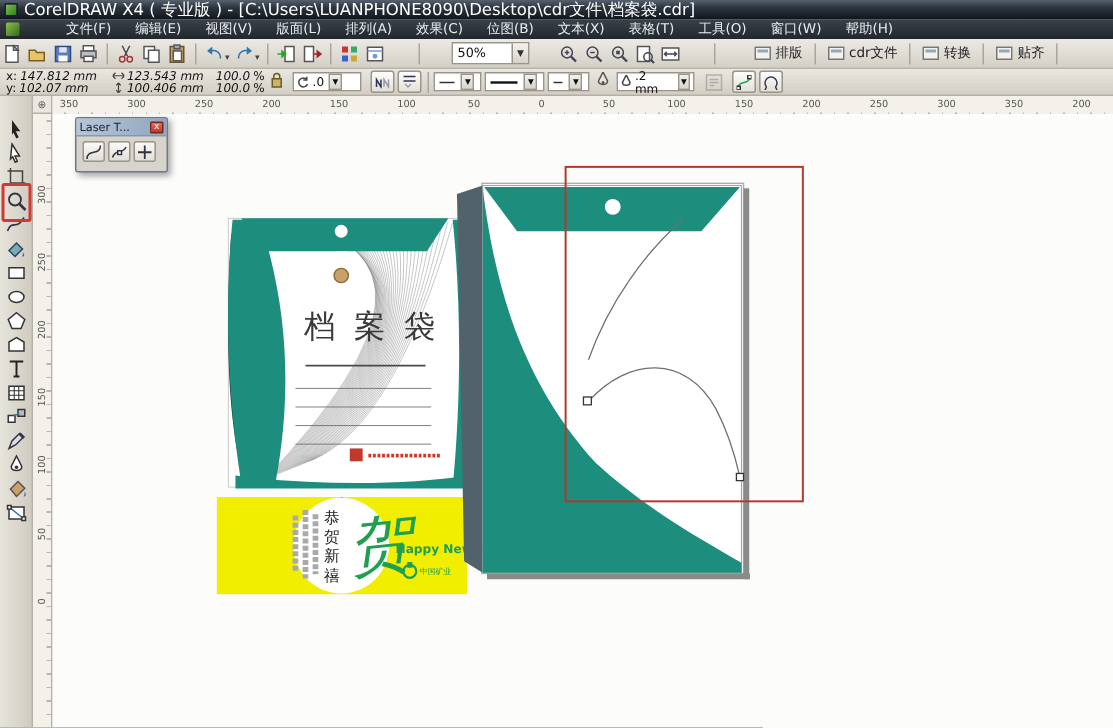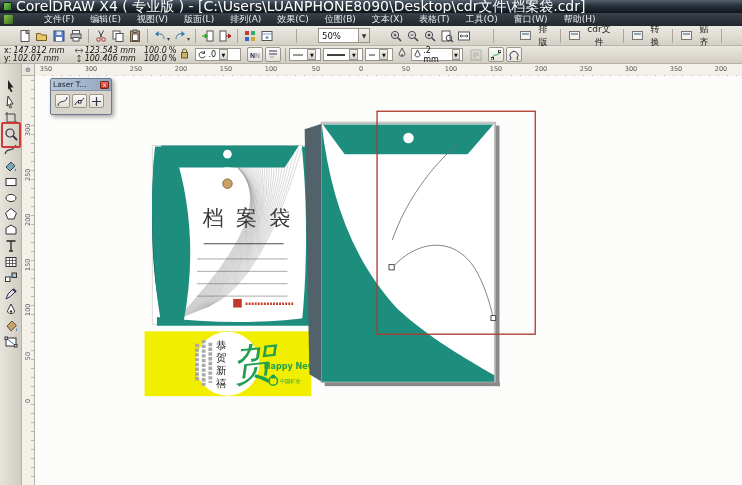--- a/index.html
+++ b/index.html
@@ -3,29 +3,29 @@
 <meta charset="utf-8">
 <style>
   html,body{margin:0;padding:0;background:#888;}
   *{box-sizing:border-box;}
   .app{position:relative;width:742px;height:485px;overflow:hidden;
        font-family:"DejaVu Sans","Liberation Sans",sans-serif;font-size:10px;color:#111;
        background:#d6d2c9;}
   
   .titlebar{position:absolute;left:0;top:0;width:742px;height:13px;
     background:linear-gradient(#55616e 0%,#2b343d 40%,#10151b 100%);
-    color:#fff;display:flex;align-items:center;gap:4px;padding:0 3px;font-size:14px;white-space:nowrap;}
+    color:#fff;display:flex;align-items:center;gap:4px;padding:0 3px;font-size:11px;white-space:nowrap;}
   .titlebar .appicon{width:9px;height:9px;background:linear-gradient(135deg,#7ec24a,#2e7d1f);border:1px solid #123;border-radius:1px;flex:0 0 auto;}
   .menubar{position:absolute;left:0;top:13px;width:742px;height:13px;
     background:linear-gradient(#3a414a,#22272d);color:#e8ebef;display:flex;align-items:center;gap:17px;padding-left:2px;font-size:9px;}
   .menubar .appicon2{width:9px;height:9px;margin:0 6px 0 2px;background:linear-gradient(135deg,#8bc34a,#33691e);border-radius:1px;}
   .menubar .mi{padding:1px 8px;cursor:default;}
   
   .toolbar{position:absolute;left:0;top:26px;width:742px;height:20px;
-    background:linear-gradient(#eceae4,#d4d0c6);border-bottom:1px solid #b9b5aa;display:flex;align-items:center;padding:0 17px;gap:18px;}
+    background:linear-gradient(#eceae4,#d4d0c6);border-bottom:1px solid #b9b5aa;display:flex;align-items:center;padding:0 0;gap:18px;}
   .tbi{width:16px;height:16px;display:flex;align-items:center;justify-content:center;border:1px solid transparent;border-radius:2px;}
   .tbi svg{display:block;}
   .tbsep{width:1px;height:14px;background:#aaa69b;margin:0 3px;}
   .combo{height:15px;background:#fff;border:1px solid #9a968c;display:flex;align-items:center;font-size:8.5px;padding-left:3px;position:relative;}
   .combo .dd{margin-left:auto;width:11px;height:100%;background:linear-gradient(#f2f1ec,#d8d4ca);border-left:1px solid #9a968c;display:flex;align-items:center;justify-content:center;font-size:6px;color:#333;}
   .tbtn{height:16px;display:flex;align-items:center;gap:3px;padding:0 5px;font-size:9px;color:#222;}
   .tbtn .bico{width:11px;height:9px;border:1px solid #777;background:#f4f2ea;position:relative;}
   .tbtn .bico:before{content:"";position:absolute;left:1px;top:1px;right:1px;height:2px;background:#8ea7c0;}
   .propbar{position:absolute;left:0;top:46px;width:742px;height:18px;
     background:linear-gradient(#e9e7e0,#d2cec4);border-bottom:1px solid #b3afa4;display:flex;align-items:center;padding:0 2px;font-size:8px;}

